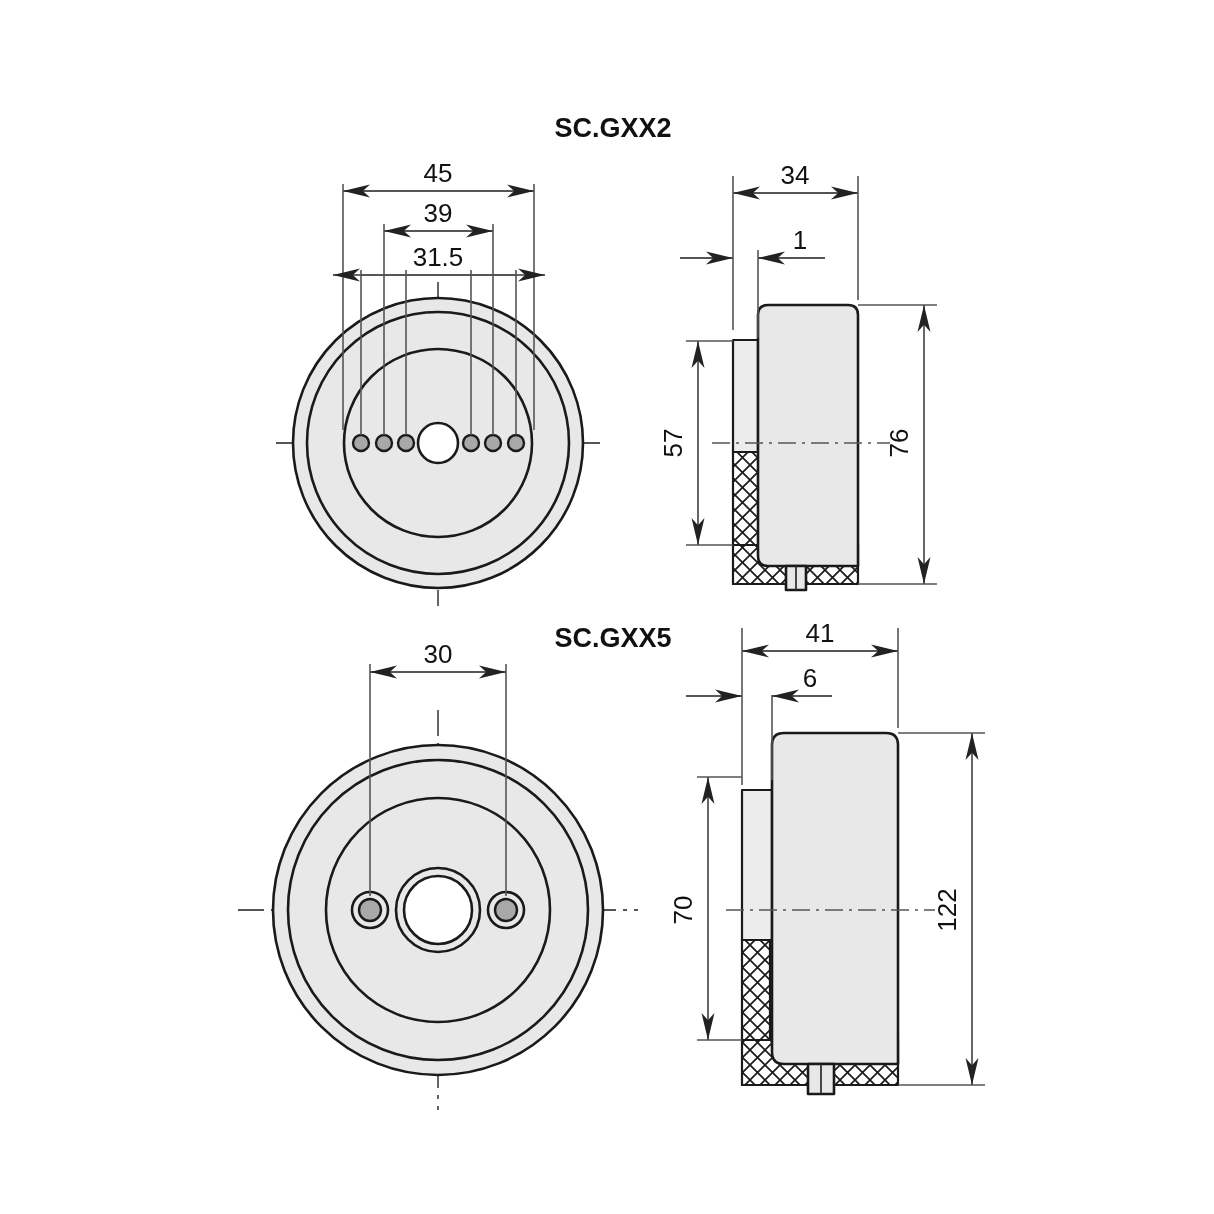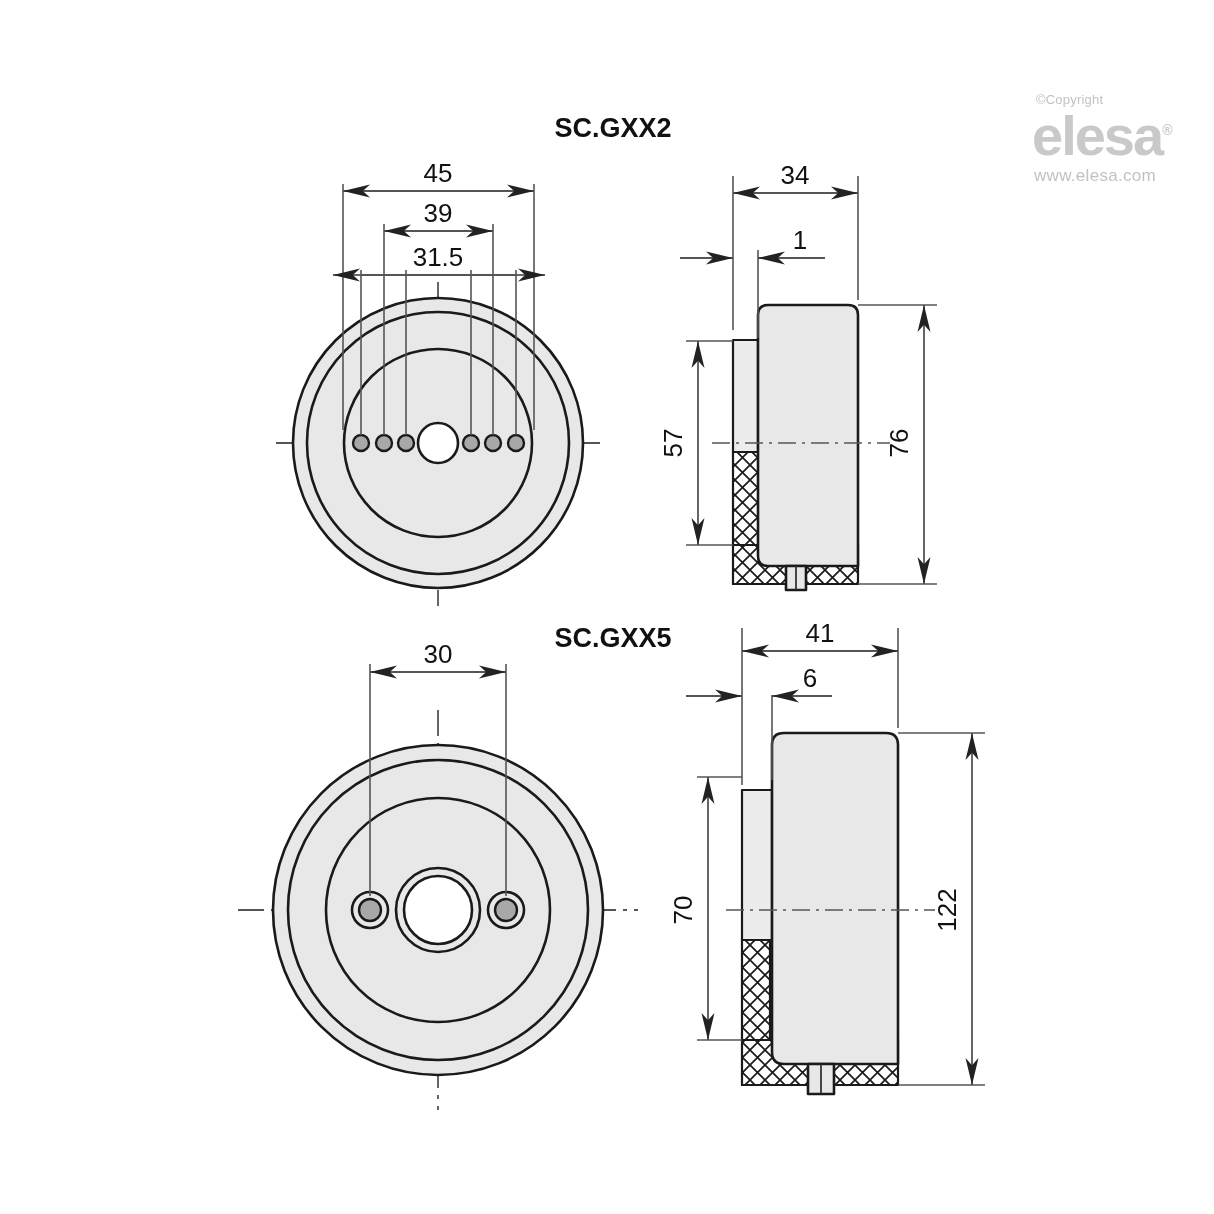--- a/index.html
+++ b/index.html
@@ -324,19 +324,14 @@
       <g>
         <line x1="972" y1="733" x2="972" y2="1085" class="dim-line" marker-start="url(#arrR)" marker-end="url(#arrL)"></line>
         <text x="956" y="910" text-anchor="middle" class="dim-text" transform="rotate(-90 956 910)">122</text>
       </g>
     </g>
 
     <text x="613" y="647" text-anchor="middle" class="view-title">SC.GXX5</text>
 
   </svg>
 
-  <div id="logo">
-    <div class="copyright">©Copyright</div>
-    <div class="wordmark"><span>elesa</span><span class="reg">®</span></div>
-    <div class="url">www.elesa.com</div>
-  </div>
 
 </div>
 
 </body></html>

